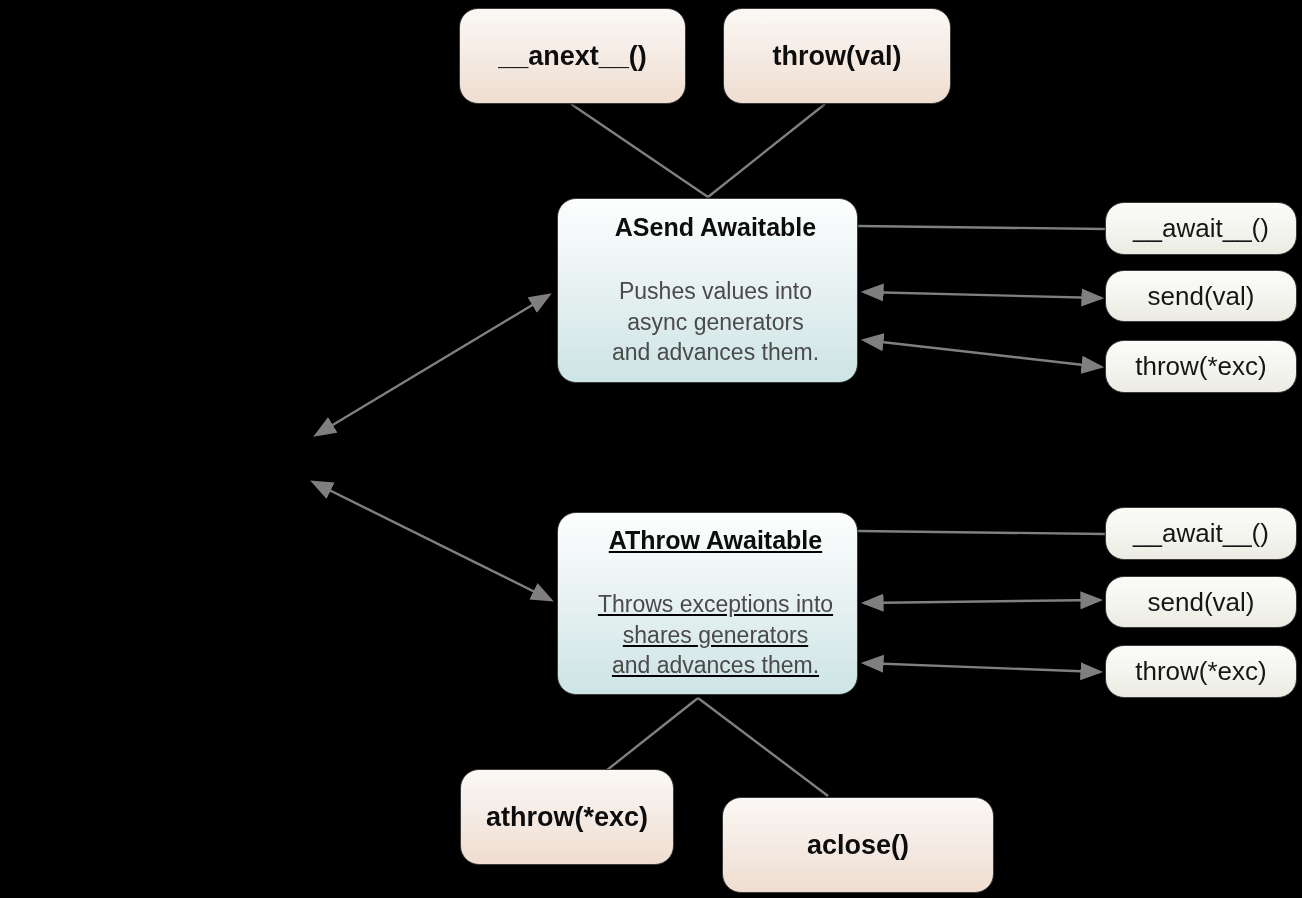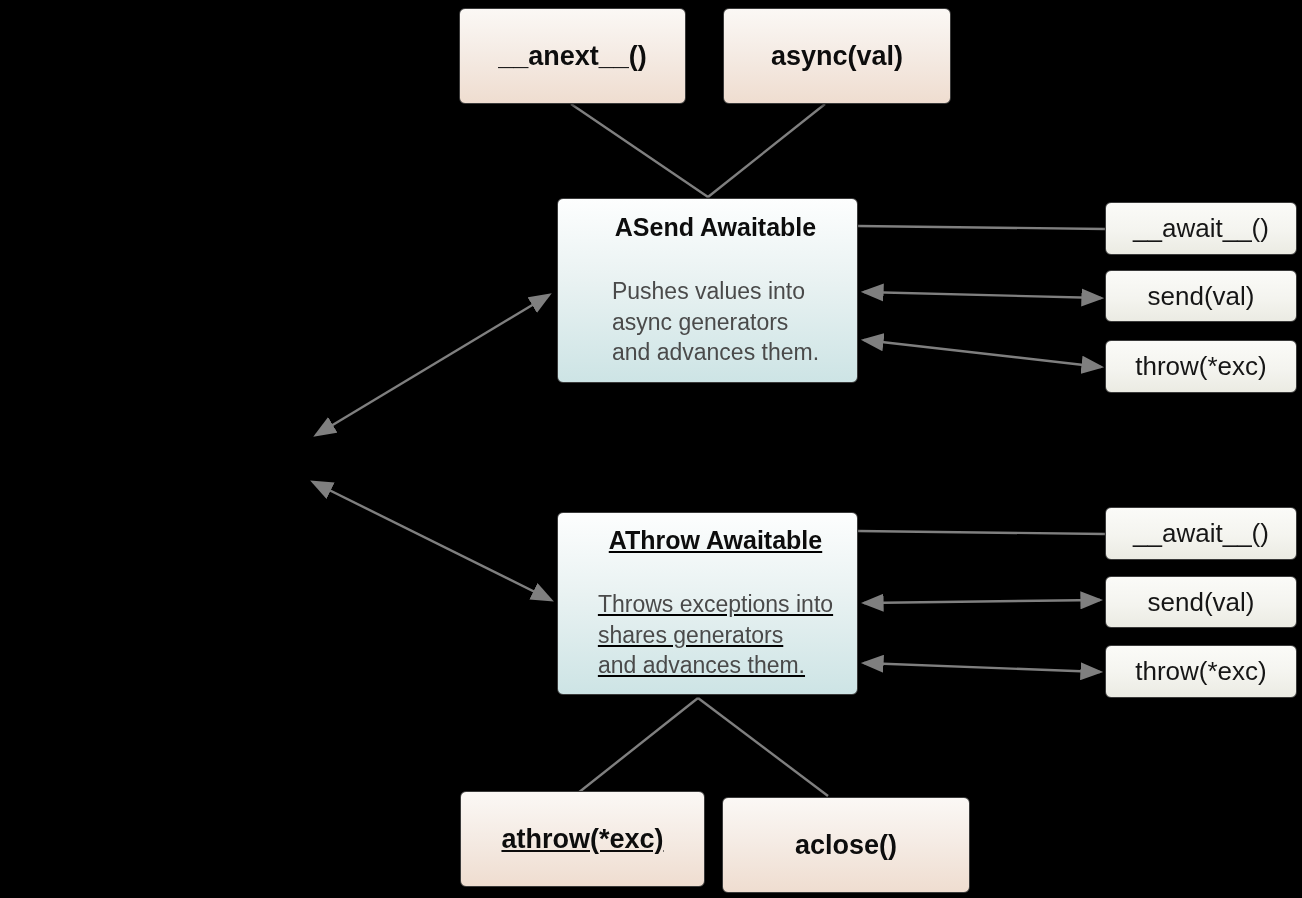--- a/index.html
+++ b/index.html
@@ -23,25 +23,26 @@
     height: 898px;
   }
   .connectors line {
     stroke: #7f7f7f;
     stroke-width: 2.4;
   }
   .node {
     position: absolute;
     box-sizing: border-box;
     border: 1.5px solid #3a3a3a;
-    border-radius: 6px;
+    border-radius: 19px;
     display: flex;
     flex-direction: column;
     align-items: center;
     justify-content: center;
+    text-align: center;
     box-shadow: 0 2px 3px rgba(0,0,0,0.55);
   }
   .caller {
     background: linear-gradient(180deg, #fbf8f5 0%, #f5ece5 45%, #efddd0 100%);
     font-weight: bold;
     font-size: 27px;
     color: #0d0d0d;
   }
   .awaitable {
     background: linear-gradient(180deg, #fdfefe 0%, #e9f2f2 45%, #cde4e5 100%);
@@ -92,21 +93,21 @@
     <line x1="864" y1="663" x2="1100" y2="672" marker-start="url(#ah)" marker-end="url(#ah)"></line>
     <line x1="698" y1="698" x2="573" y2="797"></line>
     <line x1="698" y1="698" x2="828" y2="796"></line>
   </svg>
 
   <div class="node caller" style="left:459px; top:8px; width:227px; height:96px;">
     <span>__anext__()</span>
   </div>
 
   <div class="node caller" style="left:723px; top:8px; width:228px; height:96px;">
-    <span>async(val)</span>
+    <span>throw(val)</span>
   </div>
 
   <div class="node awaitable" style="left:557px; top:198px; width:301px; height:185px;">
     <div class="title">ASend Awaitable</div>
     <div class="body">Pushes values into
 async generators
 and advances them.</div>
   </div>
 
   <div class="node method" style="left:1105px; top:202px; width:192px; height:53px;">
@@ -130,21 +131,21 @@
   <div class="node method" style="left:1105px; top:507px; width:192px; height:53px;">
     <span>__await__()</span>
   </div>
   <div class="node method" style="left:1105px; top:576px; width:192px; height:52px;">
     <span>send(val)</span>
   </div>
   <div class="node method" style="left:1105px; top:645px; width:192px; height:53px;">
     <span>throw(*exc)</span>
   </div>
 
-  <div class="node caller" style="left:460px; top:791px; width:245px; height:96px;text-decoration:underline;">
+  <div class="node caller" style="left:460px; top:769px; width:214px; height:96px;">
     <span>athrow(*exc)</span>
   </div>
 
-  <div class="node caller" style="left:722px; top:797px; width:248px; height:96px;">
+  <div class="node caller" style="left:722px; top:797px; width:272px; height:96px;">
     <span>aclose()</span>
   </div>
 
 </div>
 
 </body></html>

